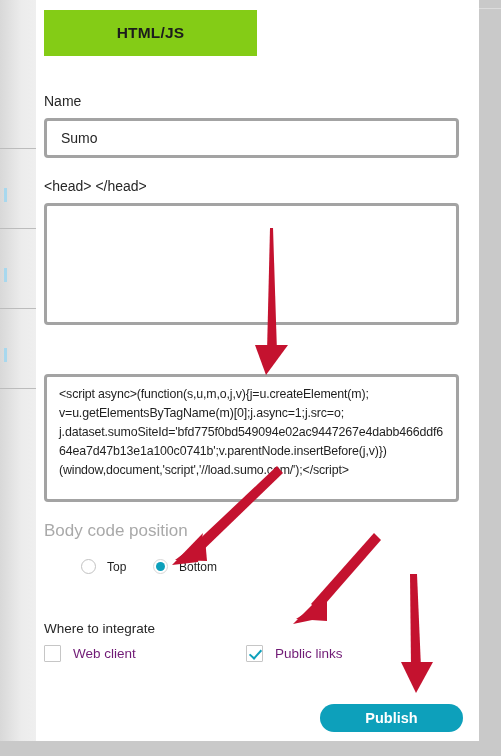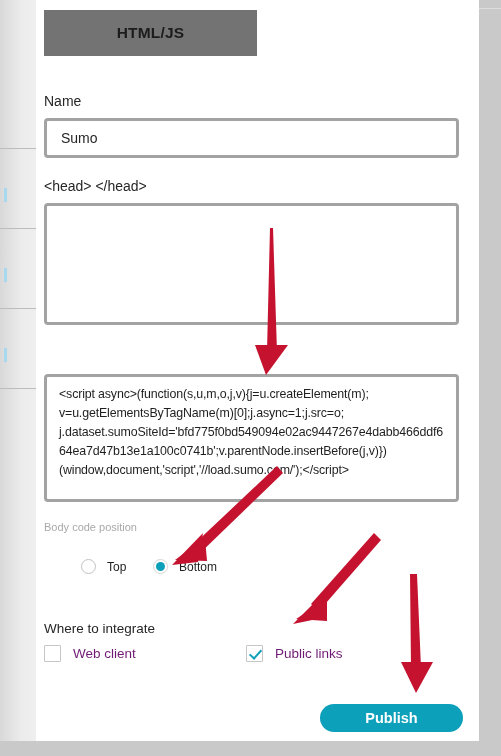--- a/index.html
+++ b/index.html
@@ -62,40 +62,40 @@
     box-sizing: border-box;
   }
 
   
   #tab-html-js {
     position: absolute;
     left: 8px;
     top: 10px;
     width: 213px;
     height: 46px;
-    background: #737373;
+    background: #84cc16;
     display: flex;
     align-items: center;
     justify-content: center;
     font-weight: bold;
     font-size: 15.5px;
     color: #1c1c1c;
     letter-spacing: .2px;
     cursor: pointer;
   }
 
   
   .field-label {
     position: absolute;
     font-size: 14px;
     color: #262626;
   }
   .muted-label {
     position: absolute;
-    font-size: 11px;
+    font-size: 17px;
     color: #a9a9a9;
   }
   .section-label {
     position: absolute;
     font-size: 13.5px;
     color: #262626;
   }
 
   .text-input {
     position: absolute;

